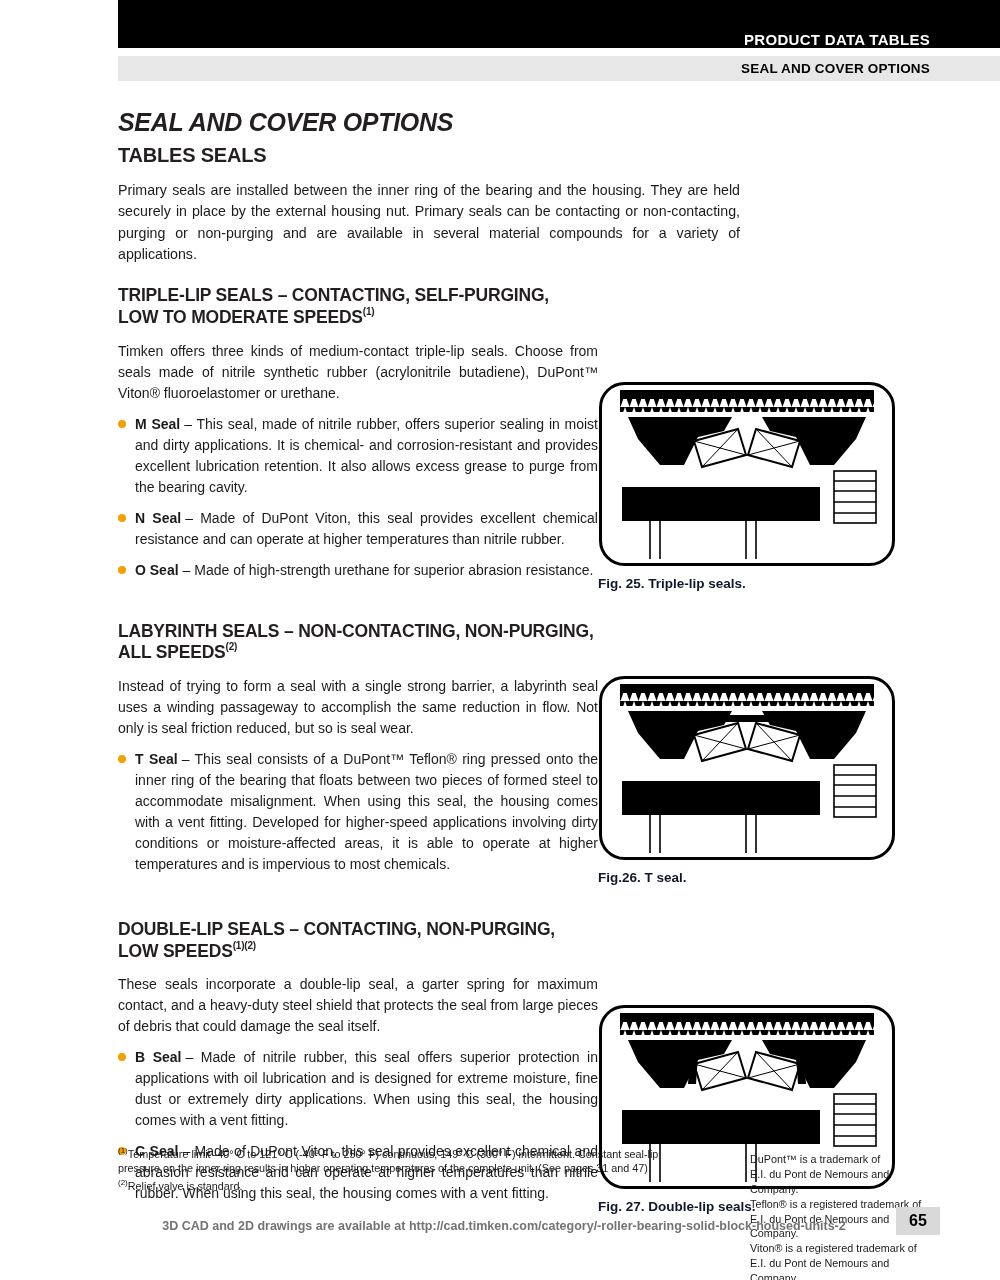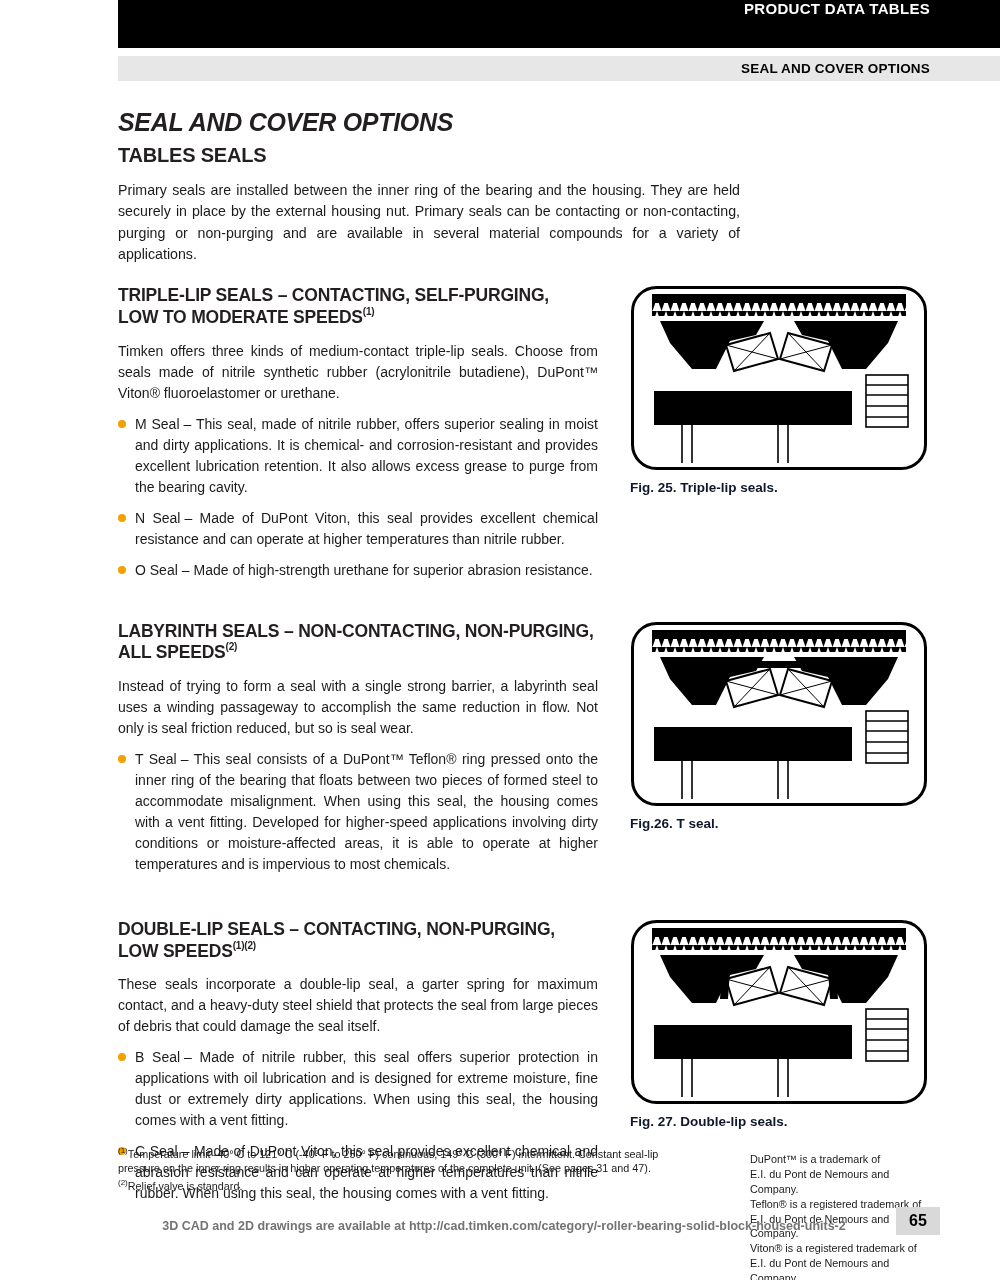--- a/index.html
+++ b/index.html
@@ -6,53 +6,53 @@
   * { box-sizing:border-box; }
   body { margin:0; background:#fff; }
   .page {
     position:relative; width:1000px; height:1280px; background:#fff;
     font-family:"Liberation Sans","DejaVu Sans",sans-serif; color:var(--ink);
     overflow:hidden;
   }
   
   .topbar {
     position:absolute; left:118px; right:0; top:0; height:48px; background:#000;
-    display:flex; align-items:flex-start; justify-content:flex-end; padding-right:70px;
+    display:flex; align-items:flex-end; justify-content:flex-end; padding-right:70px;
   }
   .topbar .label { color:#fff; font-weight:bold; font-size:15px; letter-spacing:.3px; }
   .subbar {
     position:absolute; left:118px; right:0; top:56px; height:25px; background:#e7e7e7;
     display:flex; align-items:center; justify-content:flex-end; padding-right:70px;
   }
   .subbar .label { color:#000; font-weight:bold; font-size:13.5px; letter-spacing:.2px; }
 
   
   .content { position:absolute; left:118px; top:108px; width:812px; }
   .doc-title {
     margin:0 0 7px; font-size:25px; font-weight:bold; font-style:italic;
     color:var(--head); letter-spacing:-.3px;
   }
   .doc-subtitle { margin:0 0 13px; font-size:20px; font-weight:bold; color:var(--head); letter-spacing:-.2px; }
   .intro { margin:0 0 20px; width:622px; font-size:14.2px; line-height:1.5; text-align:justify; }
 
-  .section { display:flex; gap:32px; align-items:flex-start; }
+  .section { display:flex; align-items:flex-end; }
   .section.s1 { margin-top:2px; }
   .section.s2 { margin-top:30px; }
   .section.s3 { margin-top:34px; }
   .sec-text { width:480px; flex:0 0 480px; }
   .sec-heading {
     margin:0 0 12px; font-size:17.5px; line-height:1.24; font-weight:bold;
     color:var(--head); letter-spacing:-.2px;
   }
   .sec-heading sup { font-size:10px; position:relative; top:-1px; }
   .sec-body { margin:0 0 10px; font-size:14px; line-height:1.5; text-align:justify; }
 
   .bullet { position:relative; padding-left:17px; margin:8px 0 10px; font-size:14px; line-height:1.5; text-align:justify; }
   .bullet .dot { position:absolute; left:0; top:6px; width:8px; height:8px; border-radius:50%; background:var(--accent); }
-  .bullet .term { font-weight:normal; margin-right:4px; }
+  .bullet .term { font-weight:bold; margin-right:4px; }
 
   .sec-fig { width:298px; flex:0 0 298px; }
   .fig { margin:0; }
   .fig-svg { display:block; width:298px; height:186px; }
   .fig-cap { margin-top:9px; font-size:13.5px; font-weight:bold; color:#0f172a; }
 
   
   .footnotes { position:absolute; left:118px; top:1146px; width:560px; font-size:10.8px; line-height:1.35; }
   .footnotes p { margin:0 0 2px; }
   .footnotes sup { font-size:8px; }

